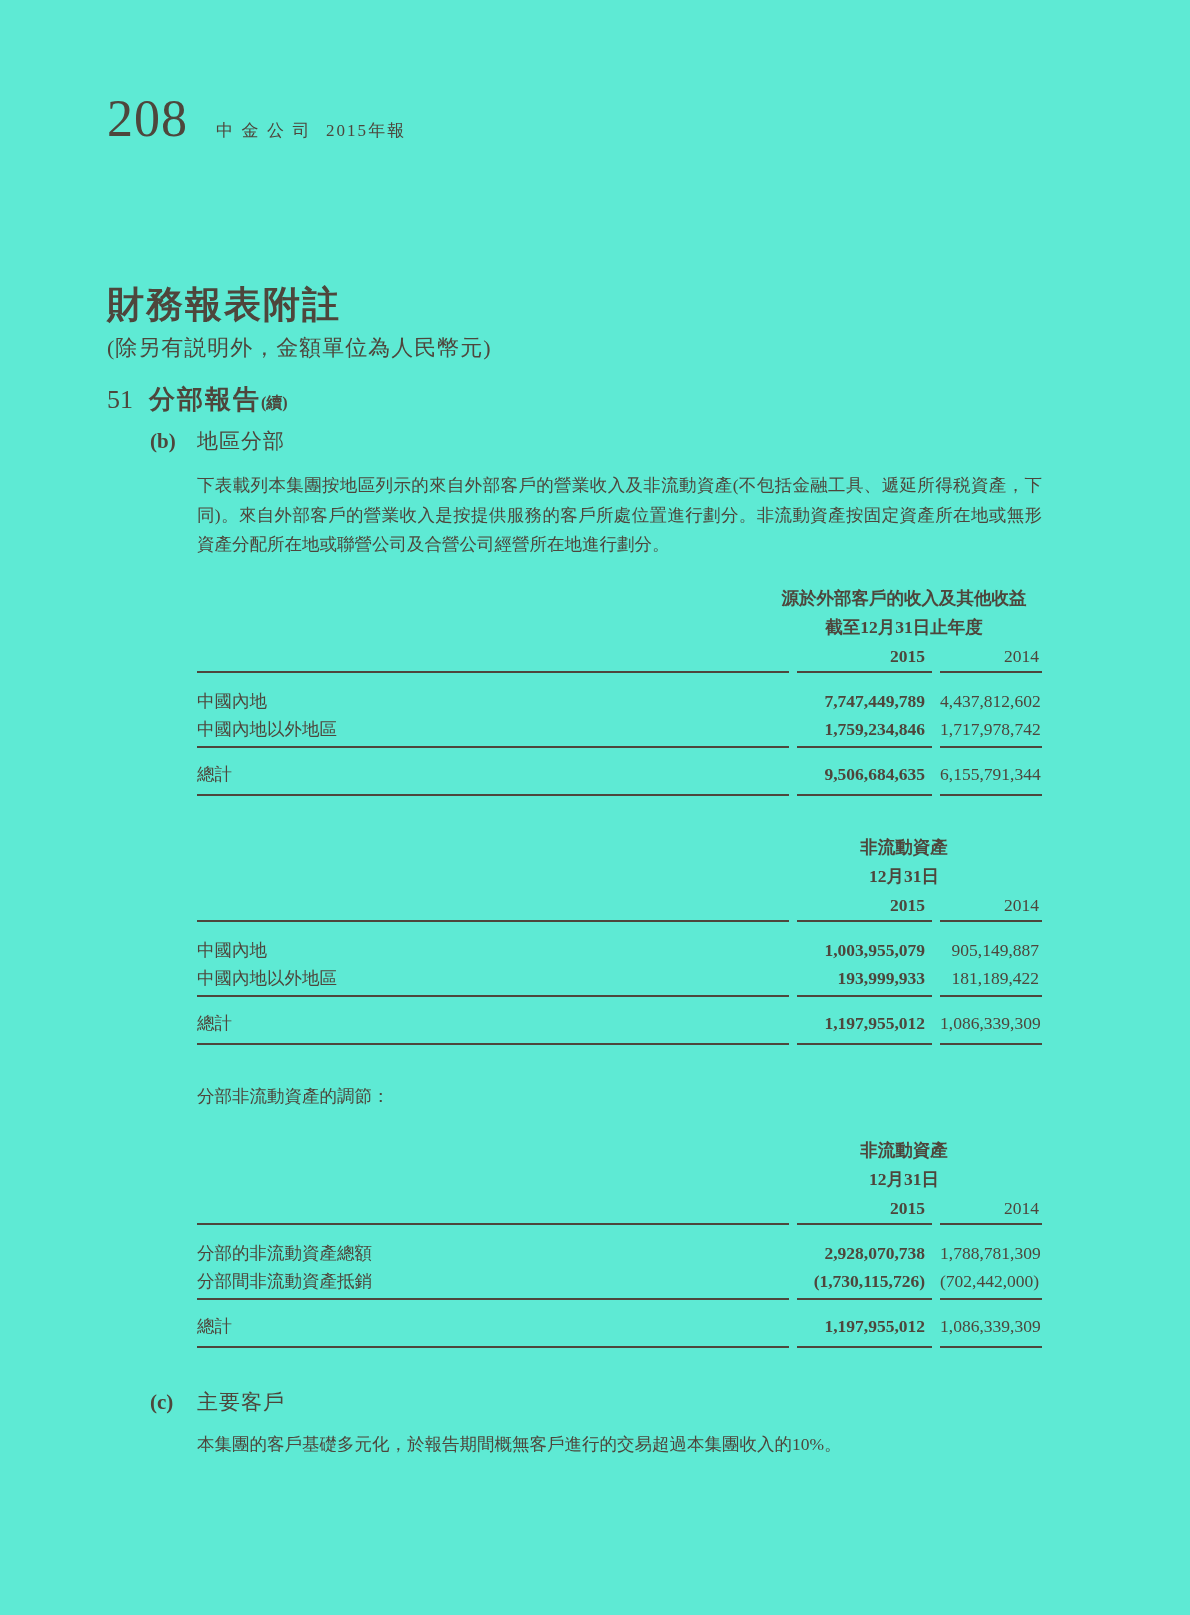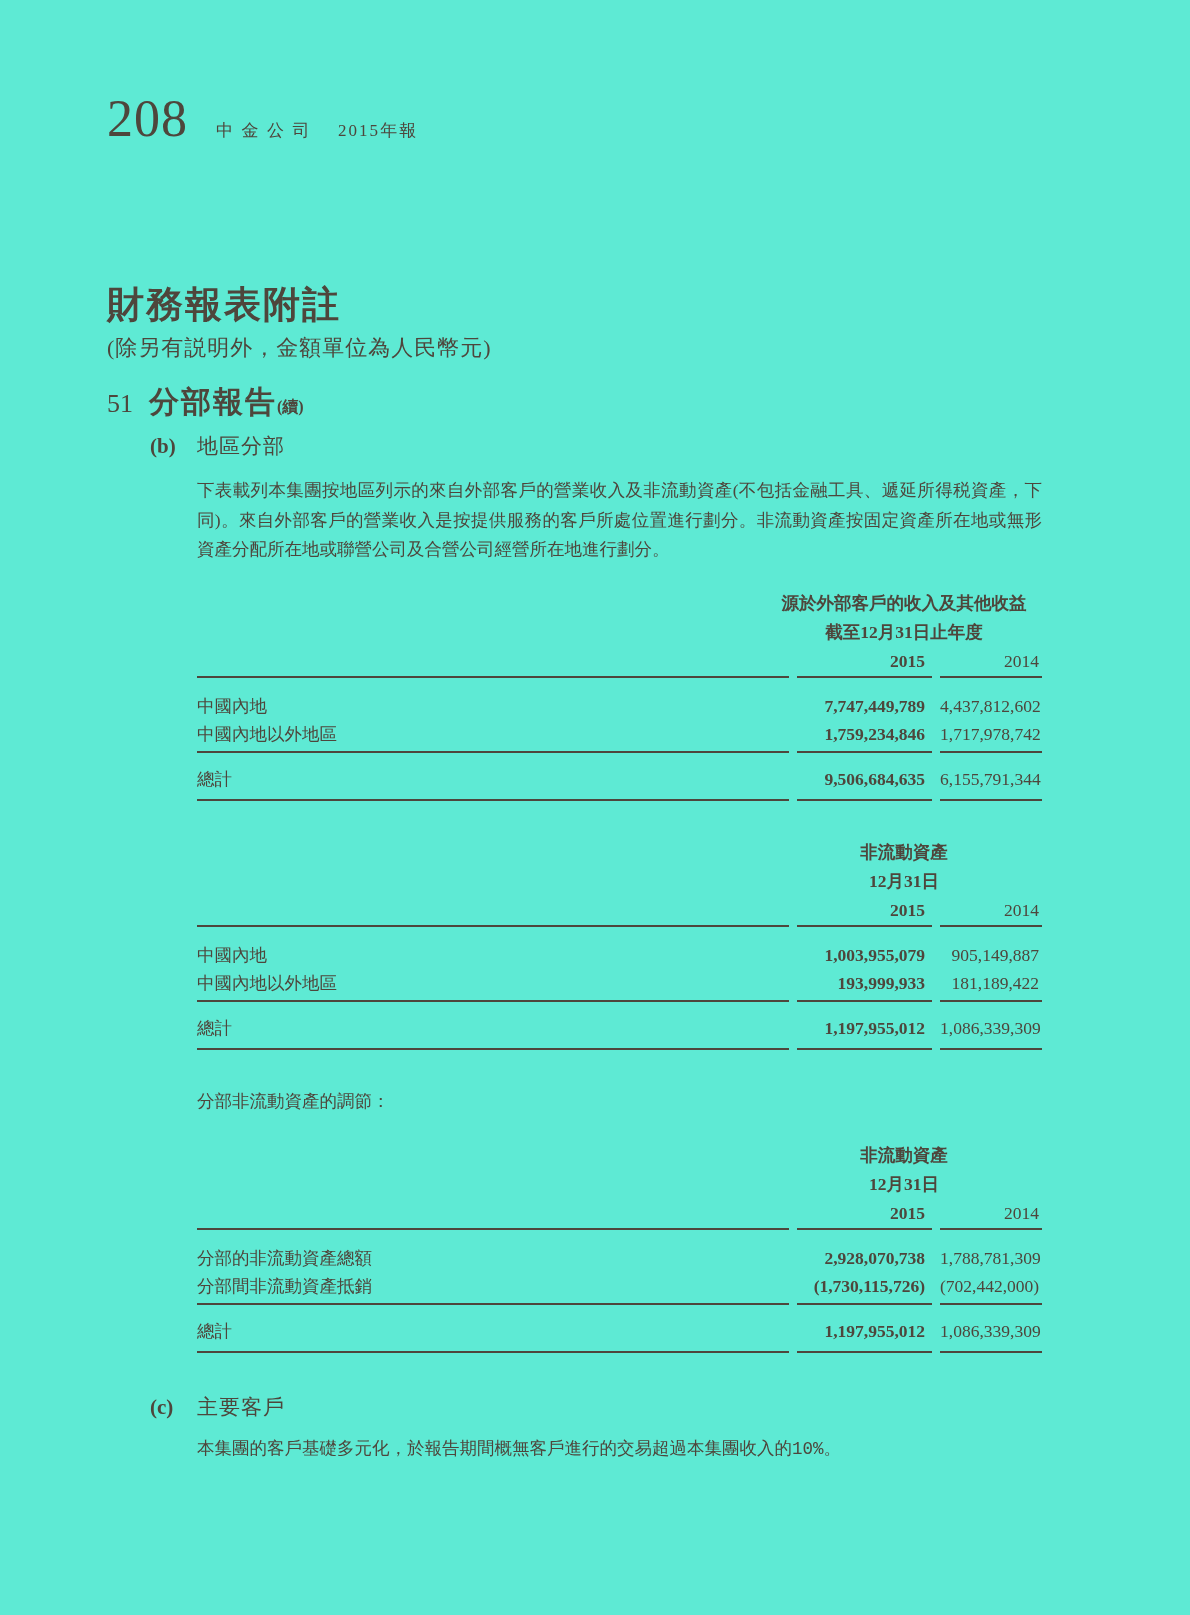--- a/index.html
+++ b/index.html
@@ -10,29 +10,29 @@
     background:#5eead4;
     color:#4e463c;
     font-family:"Liberation Serif","DejaVu Serif",serif;
     overflow:hidden;
   }
 
   
   .page-header { display:flex; align-items:baseline; padding:93px 0 0 107px; }
   .page-num { font-size:52px; line-height:1; letter-spacing:1px; }
   .company   { font-size:17px; letter-spacing:0.5em; margin-left:28px; }
-  .report    { font-size:17px; letter-spacing:0.12em; margin-left:20px; }
+  .report    { font-size:17px; letter-spacing:0.12em; margin-left:8px; }
 
   
   .doc-title { margin:140px 0 0 107px; font-size:37px; font-weight:bold; line-height:1.1; letter-spacing:2px; }
   .doc-subtitle { margin:8px 0 0 107px; font-size:22px; line-height:1.3; letter-spacing:1px; }
 
   .sec-head { margin:22px 0 0 107px; line-height:1.2; }
   .sec-num   { font-size:26px; margin-right:16px; font-weight:normal; }
-  .sec-title { font-size:30px; font-weight:bold; letter-spacing:2px; }
+  .sec-title { font-size:26px; font-weight:bold; letter-spacing:2px; }
   .sec-cont  { font-size:16px; font-weight:bold; }
 
   .sub-head { display:flex; align-items:baseline; margin:12px 0 0 150px; }
   .sub-label { width:47px; font-size:21px; font-weight:bold; }
   .sub-title { font-size:21px; font-weight:normal; letter-spacing:1px; }
 
   .body-text {
     margin:16px 0 0 197px; width:845px;
     font-size:17.5px; line-height:29.5px;
     text-align:justify; text-justify:inter-ideograph;
@@ -57,21 +57,21 @@
   .rule .s2 { width:135px; margin-left:8px; }
   .rule .s3 { width:102px; margin-left:8px; }
 
   .trows { margin-top:14px; margin-bottom:3px; }
   .trow  { display:flex; line-height:28px; }
   .total { margin-top:12px; margin-bottom:6px; }
 
   .recon-intro { margin:37px 0 0 197px; font-size:17.5px; line-height:29px; }
 
   .sub-c { margin-top:40px; }
-  .last-par { margin-top:14px;font-family:Liberation Mono, monospace; }
+  .last-par { margin-top:14px; }
 </style>
 </head>
 <body>
 
 <div class="page">
 
   <div class="page-header">
     <span class="page-num">208</span>
     <span class="company">中金公司</span>
     <span class="report">2015年報</span>

